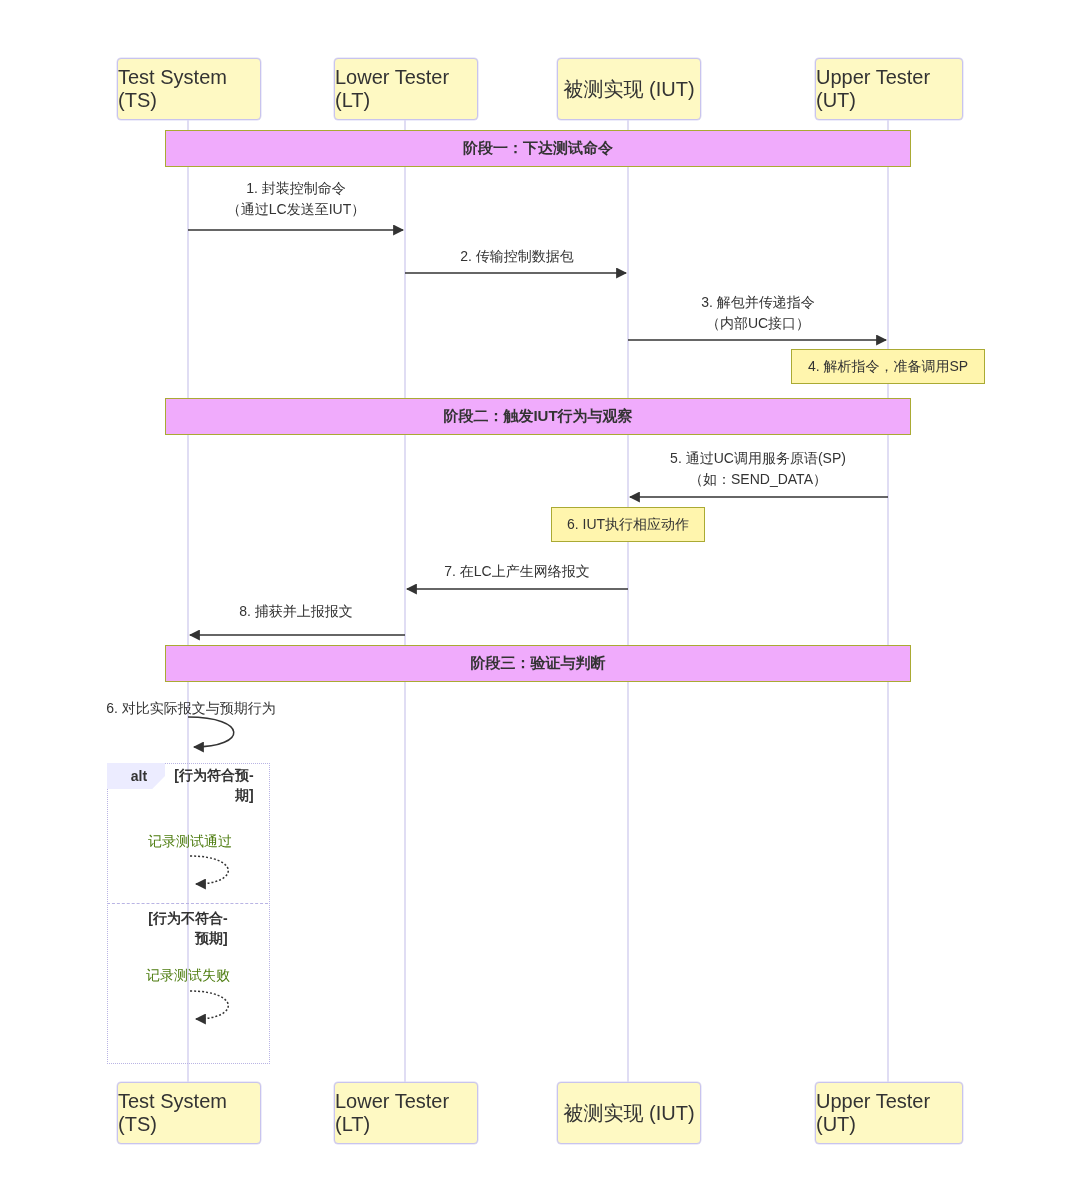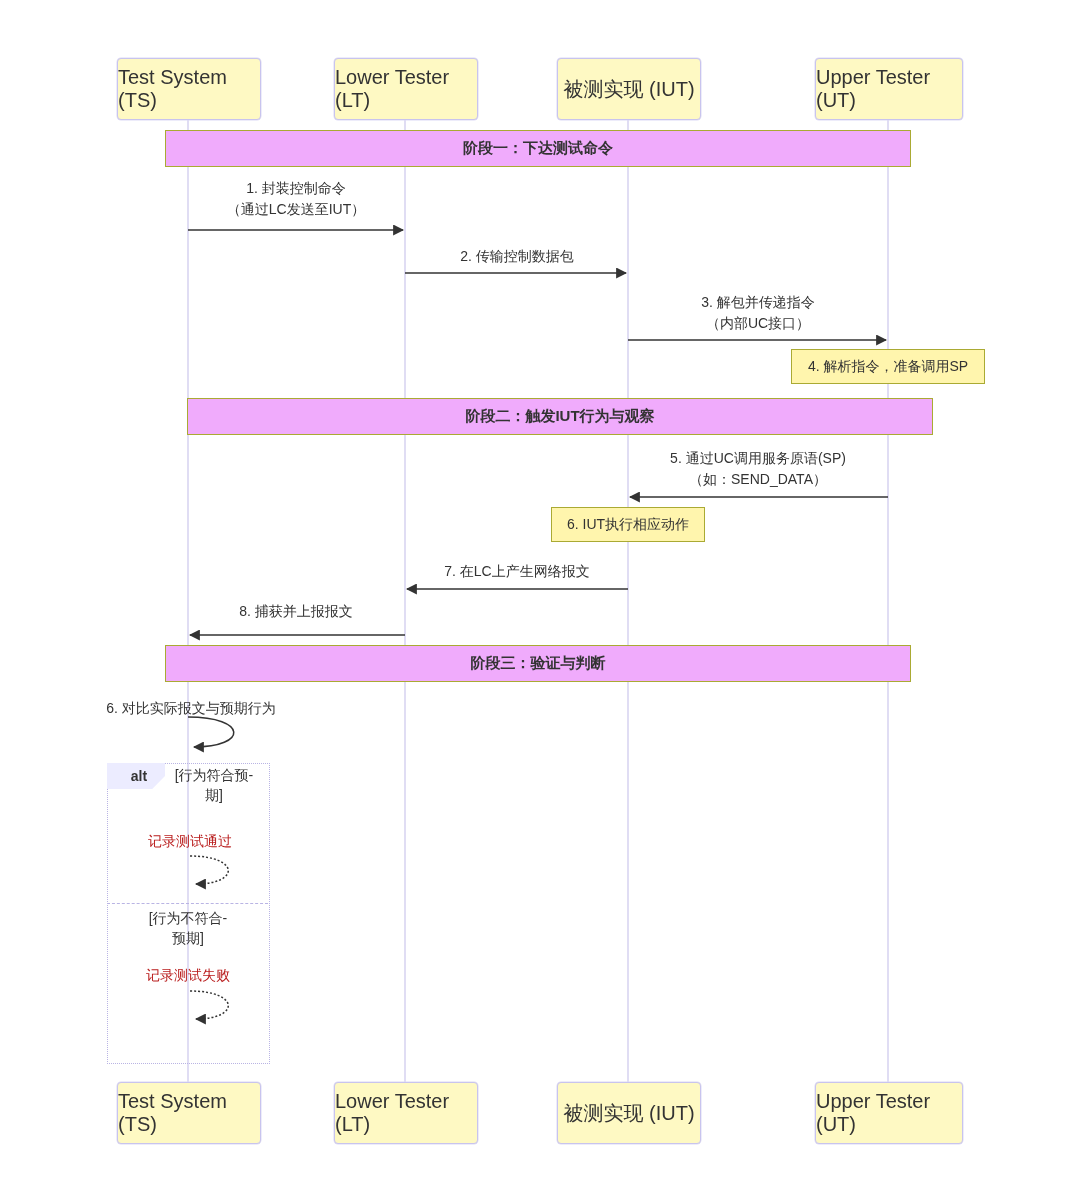--- a/index.html
+++ b/index.html
@@ -26,24 +26,24 @@
     font-size:14px;line-height:21px;white-space:nowrap;color:#333;
   }
   .alt-box{position:absolute;left:107px;top:763px;width:161px;height:299px;border:1px dotted #B9B4E4;}
   .alt-label{
     position:absolute;left:107px;top:763px;width:52px;height:26px;background:#ECECFF;
     clip-path:polygon(0 0,100% 0,100% 50%,78% 100%,0 100%);
     display:flex;align-items:center;justify-content:center;
     font-size:14px;font-weight:bold;color:#333;padding-left:6px;
   }
   .alt-cond{
-    position:absolute;transform:translateX(-50%);text-align:center;font-size:14px;font-weight:normal;
+    position:absolute;transform:translateX(-50%);text-align:right;font-size:14px;font-weight:bold;
     line-height:20px;white-space:nowrap;color:#333;
   }
-  .alt-msg{position:absolute;transform:translateX(-50%);font-size:14px;white-space:nowrap;color:#b91c1c;}
+  .alt-msg{position:absolute;transform:translateX(-50%);font-size:14px;white-space:nowrap;color:#4d7c0f;}
   .alt-divider{position:absolute;left:107px;top:903px;width:161px;height:0;border-top:1px dashed #B9B4E4;}
 </style>
 </head>
 <body>
 
 <div class="canvas">
 
   <svg class="overlay" width="1080" height="1202" viewBox="0 0 1080 1202" xmlns="http://www.w3.org/2000/svg">
     <defs>
       <marker id="arr" viewBox="0 0 10 10" refX="9" refY="5" markerUnits="userSpaceOnUse" markerWidth="11" markerHeight="11" orient="auto">
@@ -77,21 +77,21 @@
   <div class="actor" style="left:557px;top:58px;width:142px;">
     <span>被测实现 (IUT)</span>
   </div>
   <div class="actor" style="left:815px;top:58px;width:146px;">
     <span>Upper Tester (UT)</span>
   </div>
 
   <div class="banner" style="top:130px;">
     <span>阶段一：下达测试命令</span>
   </div>
-  <div class="banner" style="top:398px;margin-left:22px;">
+  <div class="banner" style="top:398px;">
     <span>阶段二：触发IUT行为与观察</span>
   </div>
   <div class="banner" style="top:645px;">
     <span>阶段三：验证与判断</span>
   </div>
 
   <div class="msg" style="left:296px;top:178px;">
     <span style="display:block">1. 封装控制命令</span>
     <span style="display:block">（通过LC发送至IUT）</span>
   </div>

